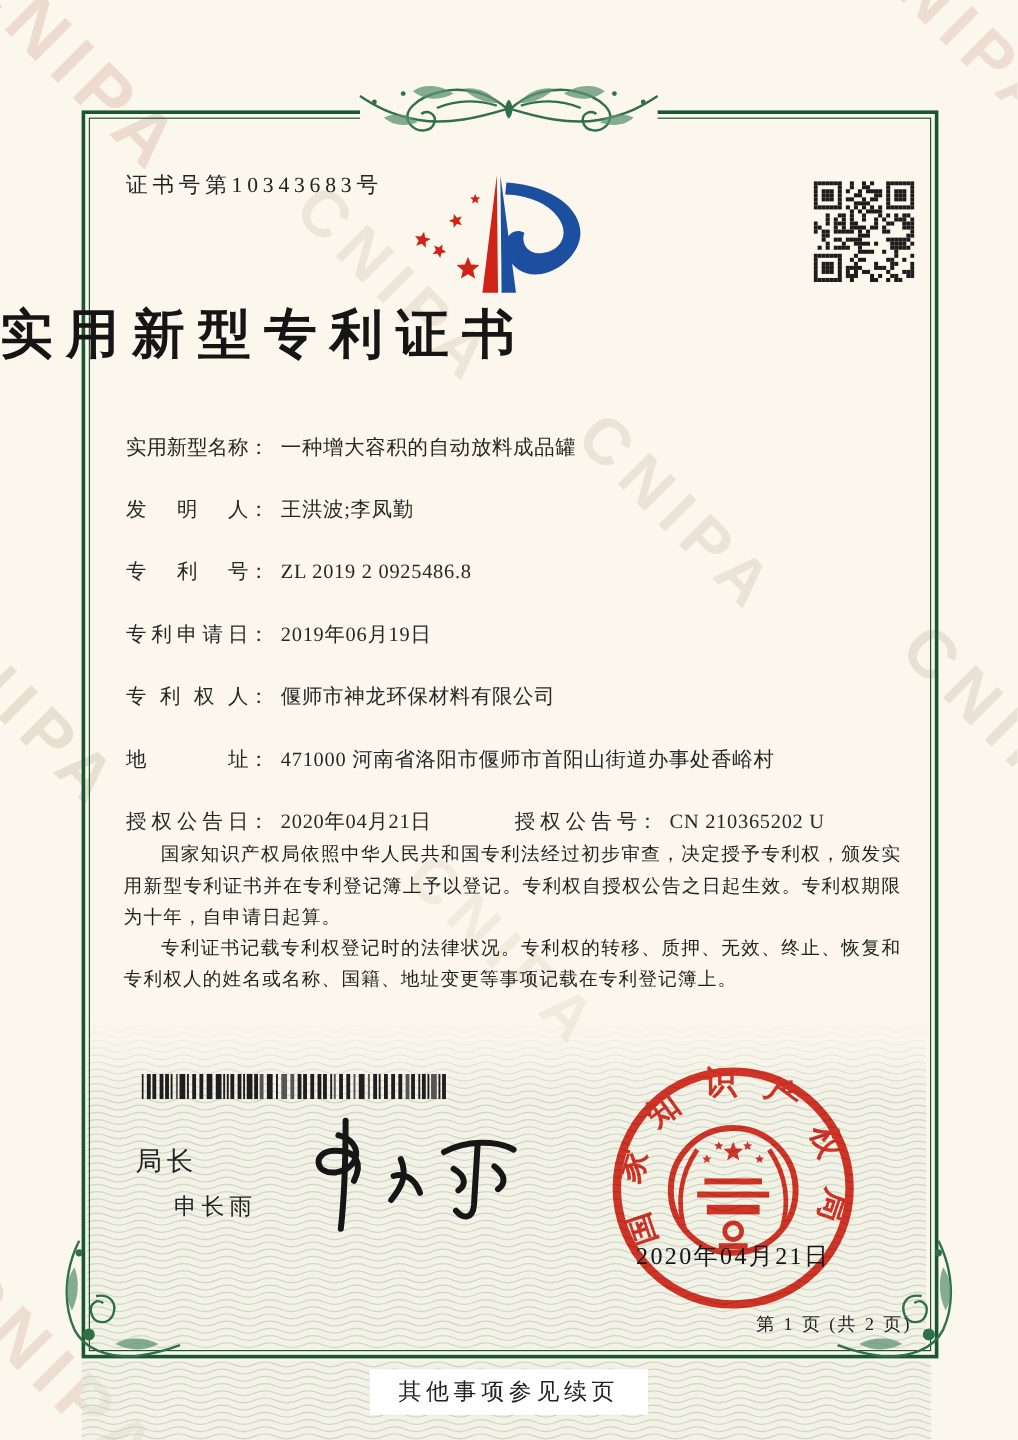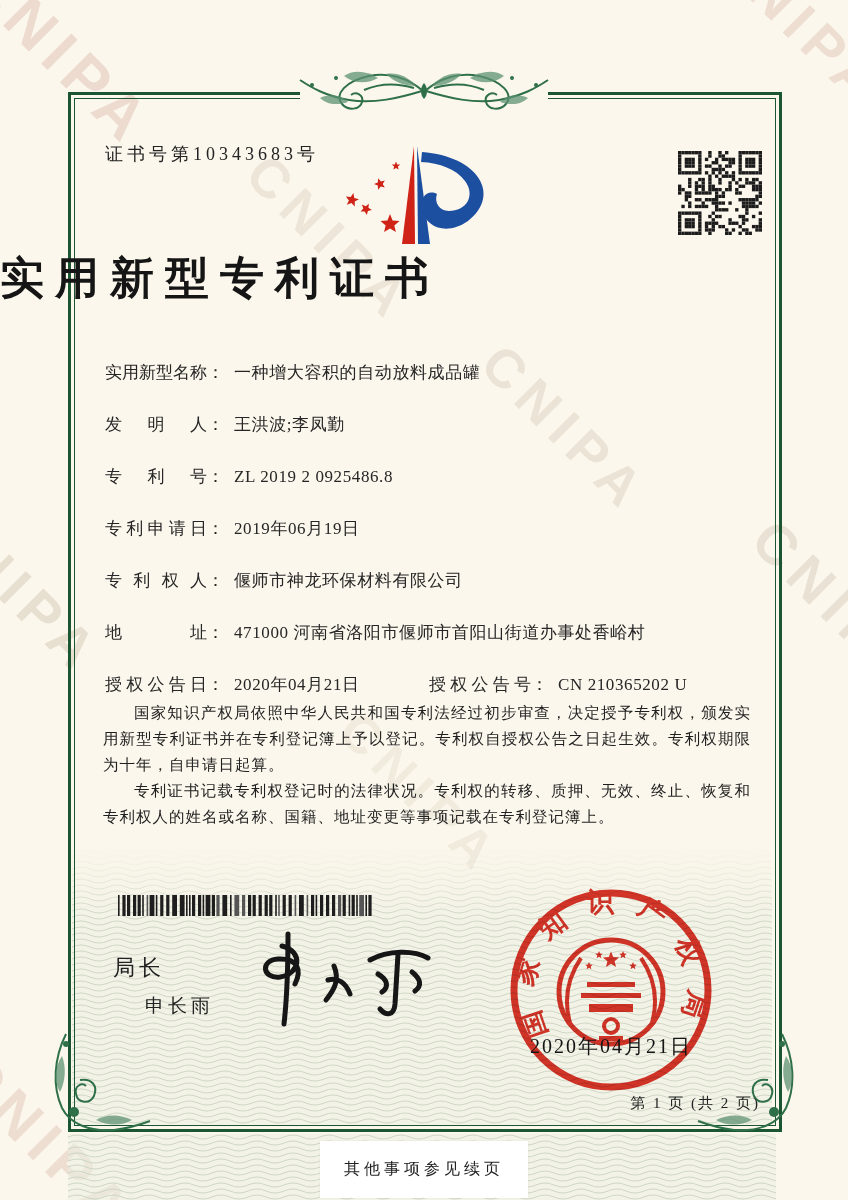--- a/index.html
+++ b/index.html
@@ -47,21 +47,21 @@
   .sig-title{position:absolute;left:113px;top:953px;font-size:22px;letter-spacing:4px;color:#222;}
   .sig-name{position:absolute;left:113px;top:993px;font-size:19px;letter-spacing:4px;color:#222;margin-left:32px;}
   .signature{position:absolute;left:238px;top:928px;width:212px;height:104px;}
   .seal{position:absolute;left:501px;top:880px;width:220px;height:220px;opacity:.93;
         mix-blend-mode:multiply;}
   .seal-date{position:absolute;left:501px;top:1033px;width:220px;text-align:center;font-size:20px;
              letter-spacing:2px;color:#141414;z-index:5;}
   .page-info{position:absolute;left:48px;top:1094px;width:712px;text-align:right;font-size:15px;
              letter-spacing:2px;color:#222;}
   .note{position:absolute;left:50%;top:1141px;transform:translateX(-50%);background:#ffffff;
-        padding:18px 24px;font-size:16px;letter-spacing:4px;color:#222;box-shadow:0 0 2px rgba(0,0,0,.05);}
+        padding:6px 24px;font-size:19px;letter-spacing:4px;color:#222;box-shadow:0 0 2px rgba(0,0,0,.05);}
 </style>
 </head>
 <body>
 
 <div class="page">
 
   <span class="wm" style="left:60px;top:52px;font-size:62px;color:rgba(205,165,150,.34);">CNIPA</span>
   <span class="wm" style="left:800px;top:22px;font-size:56px;color:rgba(205,165,150,.30);">CNIPA</span>
   <span class="wm" style="left:330px;top:238px;font-size:54px;color:rgba(175,160,138,.20);">CNIPA</span>
   <span class="wm" style="left:565px;top:428px;font-size:54px;color:rgba(175,160,138,.22);">CNIPA</span>

